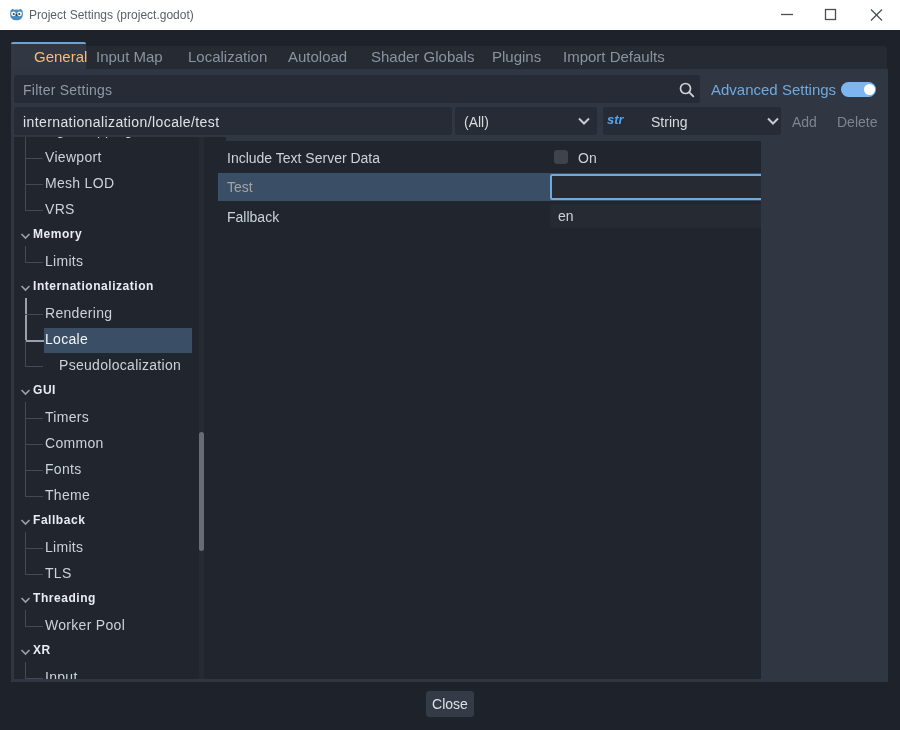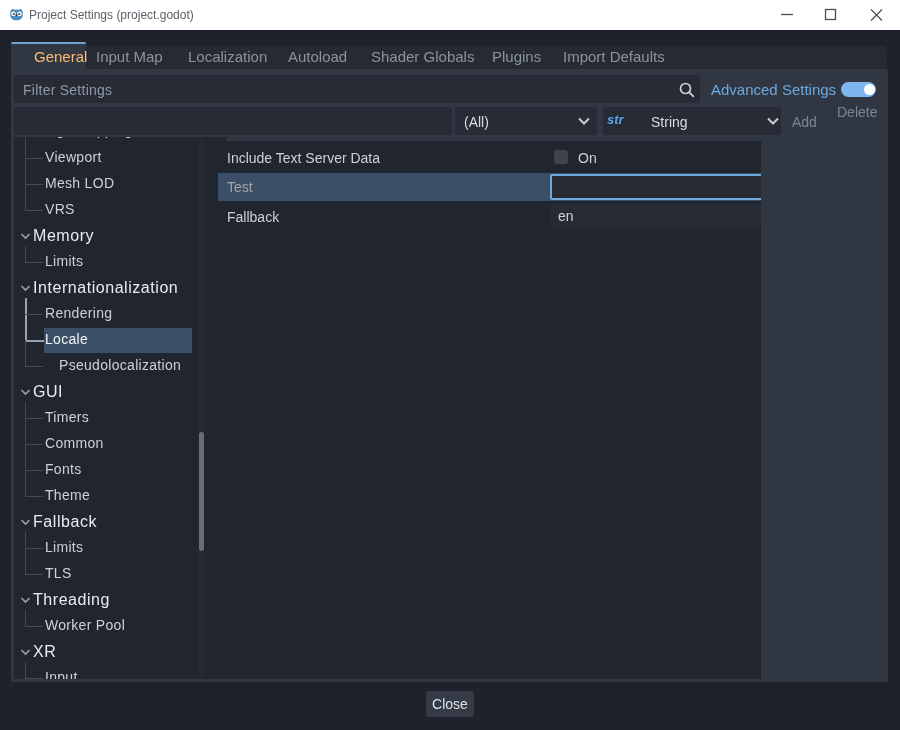--- a/index.html
+++ b/index.html
@@ -14,21 +14,21 @@
 #tabstrip{position:absolute;left:11px;top:46px;width:876px;height:23px;background:#262a33;border-radius:4px 4px 0 0}
 #tab-selected{position:absolute;left:11px;top:42px;width:75px;height:27px;background:#313843;border-top:2.5px solid #6fa3d2;border-radius:2px 2px 0 0}
 .tab-label{position:absolute;top:48px;font-size:15px;color:#8b93a0;white-space:pre}
 
 #panel{position:absolute;left:11px;top:69px;width:877px;height:613px;background:#303642}
 .lineedit{position:absolute;background:#262b35;border-radius:3px}
 .letext{position:absolute;font-size:14px;color:#dde2e9;white-space:pre}
 
 #tree{position:absolute;left:14px;top:137px;width:212px;height:542px;background:#20252e;overflow:hidden}
 .titem{position:absolute;font-size:14px;letter-spacing:0.3px;color:#ccd2da;white-space:pre}
-.tcat{position:absolute;font-size:16px;letter-spacing:0.55px;font-weight:normal;color:#e9ecf1;white-space:pre}
+.tcat{position:absolute;font-size:12px;letter-spacing:0.55px;font-weight:bold;color:#e9ecf1;white-space:pre}
 .hline{position:absolute;height:1px;background:#434955}
 .vline{position:absolute;width:1px;background:#434955}
 
 #insp{position:absolute;left:213px;top:141px;width:548px;height:538px;background:#20252e;overflow:hidden}
 .ilabel{position:absolute;font-size:14px;color:#ccd2da;white-space:pre}
 
 #closebtn{position:absolute;left:426px;top:691px;width:48px;height:26px;background:#343b46;border-radius:3px;color:#dde1e7;font-size:14px;text-align:center;line-height:26px}
 </style>
 </head>
 <body>
@@ -69,33 +69,34 @@
   <div class="letext" style="left:23px;top:82px;color:#9099a4;letter-spacing:0.25px">Filter Settings</div>
   <svg class="abs" style="left:678px;top:81px" width="18" height="18" viewBox="0 0 18 18">
     <circle cx="7.5" cy="7.5" r="5" fill="none" stroke="#ccd1d9" stroke-width="1.7"></circle>
     <line x1="11.3" y1="11.3" x2="15.3" y2="15.3" stroke="#ccd1d9" stroke-width="1.9" stroke-linecap="round"></line>
   </svg>
   <div class="letext" style="left:711px;top:81px;color:#6fa9dd;font-size:15px">Advanced Settings</div>
   <div class="abs" style="left:841px;top:82px;width:35px;height:15px;background:#7db6ee;border-radius:8px"></div>
   <div class="abs" style="left:864px;top:84px;width:11px;height:11px;background:#ffffff;border-radius:6px"></div>
 
   <div class="lineedit" style="left:14px;top:107px;width:438px;height:28px"></div>
+  <div class="letext" style="left:23px;top:114px;letter-spacing:0.4px">internationalization/locale/test</div>
   <div class="lineedit" style="left:455px;top:107px;width:142px;height:28px"></div>
   <div class="letext" style="left:464px;top:114px;color:#d7dce2">(All)</div>
   <svg class="abs" style="left:577px;top:117px" width="14" height="8" viewBox="0 0 14 8">
     <polyline points="2,1.5 7,6.5 12,1.5" fill="none" stroke="#c6ccd4" stroke-width="2"></polyline>
   </svg>
   <div class="lineedit" style="left:603px;top:107px;width:178px;height:28px"></div>
   <div class="letext" style="left:607px;top:112px;color:#5e9fde;font-style:italic;font-weight:bold;font-size:13px;text-shadow:0 0 1px rgba(25,50,95,0.9)">str</div>
   <div class="letext" style="left:651px;top:114px;color:#d7dce2">String</div>
   <svg class="abs" style="left:766px;top:117px" width="14" height="8" viewBox="0 0 14 8">
     <polyline points="2,1.5 7,6.5 12,1.5" fill="none" stroke="#c6ccd4" stroke-width="2"></polyline>
   </svg>
   <div class="letext" style="left:792px;top:114px;color:#7e8590">Add</div>
-  <div class="letext" style="left:837px;top:104px;color:#7e8590">Delete</div>
+  <div class="letext" style="left:837px;top:114px;color:#7e8590">Delete</div>
 
   <div id="tree">
 
     <div class="titem" style="left:31px;top:-15px">Lightmapping</div>
 
     <div class="vline" style="left:11px;top:0px;height:73px"></div>
     <div class="hline" style="left:11px;top:21px;width:18px"></div>
     <div class="titem" style="left:31px;top:12px">Viewport</div>
     <div class="hline" style="left:11px;top:47px;width:18px"></div>
     <div class="titem" style="left:31px;top:38px">Mesh LOD</div>

